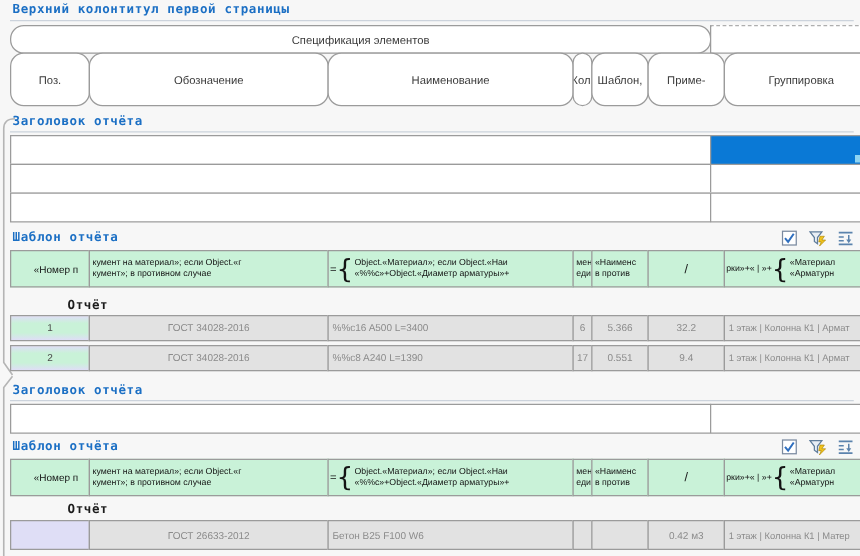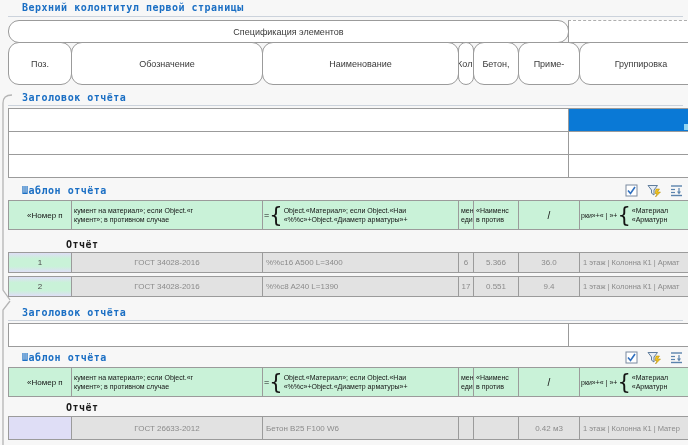--- a/index.html
+++ b/index.html
@@ -1,18 +1,18 @@
 <!DOCTYPE html>
 <html><head>
 <meta charset="utf-8">
 <style>
   html,body{margin:0;padding:0;background:#f7f7f7;}
   .stage{position:relative;width:688px;height:445px;background:#f7f7f7;overflow:hidden;
          font-family:"Liberation Sans",sans-serif;}
-  .band-label{position:absolute;left:22px;font-family:"DejaVu Sans Mono",monospace;
+  .band-label{position:absolute;left:10px;font-family:"DejaVu Sans Mono",monospace;
               font-weight:bold;font-size:10px;letter-spacing:0.5px;color:#1b6fc4;white-space:nowrap;text-align:center;}
   .band-label.dark{color:#1c1c1c;margin-left:44px;}
   .rule{position:absolute;left:8px;width:675px;height:0;border-top:1px solid #ccd3dc;}
   .tbl{position:absolute;left:8px;}
   .trow{display:flex;}
   .trow + .trow{margin-top:-1px;}
   .cell{box-sizing:border-box;border:1px solid #9b9b9b;background:#fff;overflow:hidden;}
   .cell + .cell{margin-left:-1px;}
   .cA{width:64px}.cB{width:192px}.cC{width:197px}.cD{width:16px}.cE{width:46px}.cF{width:62px}.cG{width:124px}
   .cWide{width:561px}
@@ -62,21 +62,21 @@
   <div class="tbl" style="top:20px">
     <div class="trow" style="height:23px">
       <div class="cell cWide hdr">Спецификация элементов</div>
       <div class="cell cG dashed"></div>
     </div>
     <div class="trow" style="height:43px">
       <div class="cell cA hdr">Поз.</div>
       <div class="cell cB hdr">Обозначение</div>
       <div class="cell cC hdr">Наименование</div>
       <div class="cell cD hdr">Кол.</div>
-      <div class="cell cE hdr">Бетон,</div>
+      <div class="cell cE hdr">Шаблон,</div>
       <div class="cell cF hdr">Приме-</div>
       <div class="cell cG hdr">Группировка</div>
     </div>
   </div>
 
   <div class="band-label" style="top:92px"><span>Заголовок отчёта</span></div>
   <div class="rule" style="top:105px"></div>
   <div class="tbl" style="top:108px">
     <div class="trow" style="height:24px">
       <div class="cell cWide"></div>
@@ -153,21 +153,21 @@
   </div>
 
   <div class="band-label dark" style="top:239px"><span>Отчёт</span></div>
   <div class="tbl" style="top:252px">
     <div class="trow" style="height:21px">
       <div class="cell cA pos-res">1</div>
       <div class="cell cB rep">ГОСТ 34028-2016</div>
       <div class="cell cC rep left">%%c16 A500 L=3400</div>
       <div class="cell cD rep">6</div>
       <div class="cell cE rep">5.366</div>
-      <div class="cell cF rep">36.0</div>
+      <div class="cell cF rep">32.2</div>
       <div class="cell cG rep grp">1 этаж | Колонна К1 | Армат</div>
     </div>
     <div class="trow gap3" style="height:21px;margin-top:3px">
       <div class="cell cA pos-res">2</div>
       <div class="cell cB rep">ГОСТ 34028-2016</div>
       <div class="cell cC rep left">%%c8 A240 L=1390</div>
       <div class="cell cD rep">17</div>
       <div class="cell cE rep">0.551</div>
       <div class="cell cF rep">9.4</div>
       <div class="cell cG rep grp">1 этаж | Колонна К1 | Армат</div>

